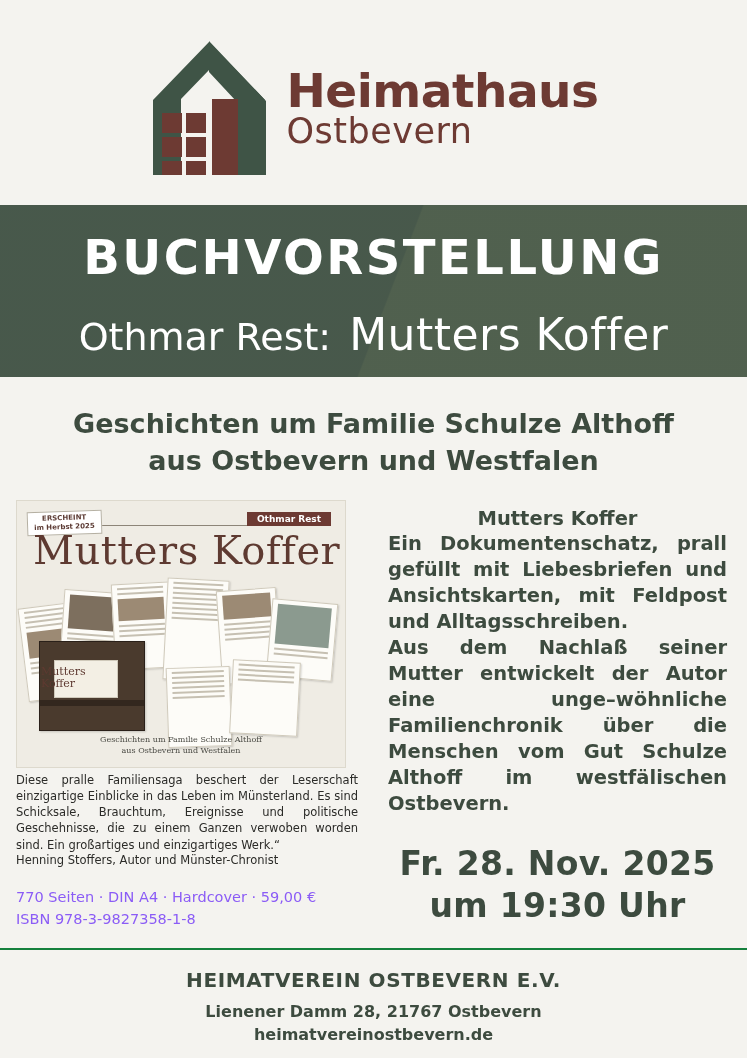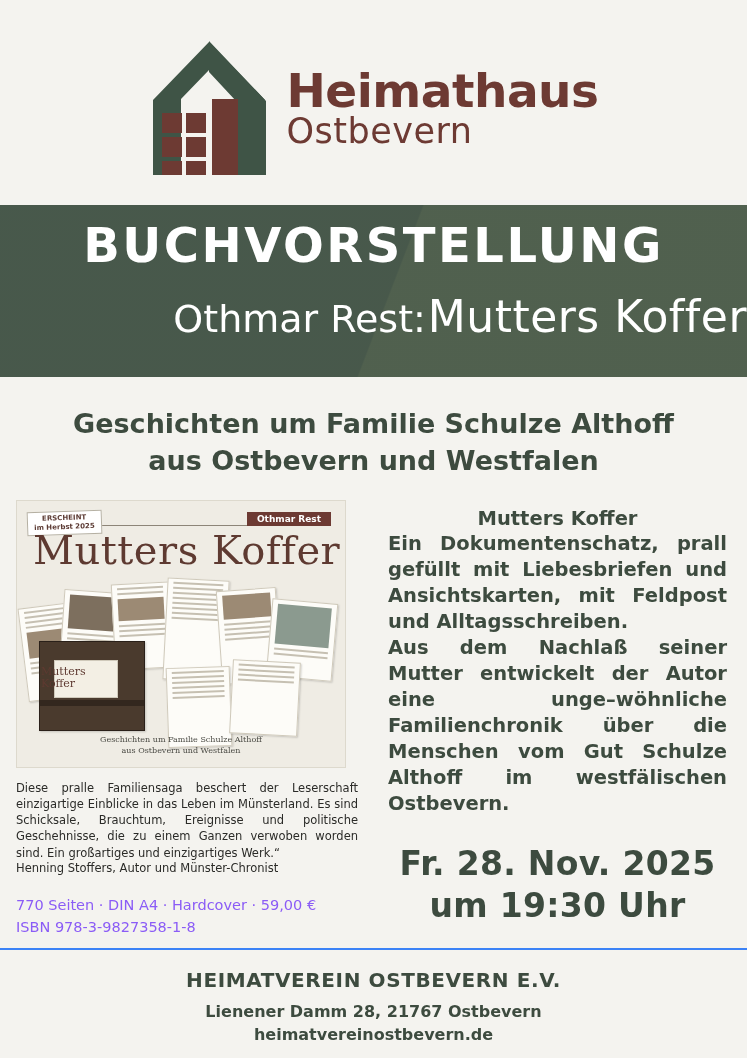--- a/index.html
+++ b/index.html
@@ -77,34 +77,34 @@
     top: 0;
     left: 0;
     width: 100%;
     height: 100%;
     background: linear-gradient(111deg, #46574a 0%, #46574a 52%, #53634f 52.2%, #53634f 100%);
     opacity: 0.65;
   }
   .banner-inner {
     position: relative;
     z-index: 2;
-    padding-top: 12px;
+    padding-top: 24px;
   }
   .banner-line1 {
     font-size: 48px;
     font-weight: bold;
     letter-spacing: 2.5px;
   }
   .banner-line2 {
-    margin-top: 18px;
+    margin-top: 24px;
     font-size: 40px;
     display: flex;
     align-items: baseline;
-    justify-content: flex-end;
-    gap: 2px;
+    justify-content: center;
+    gap: 18px;
   }
   .banner-author {
     font-weight: normal;
     font-size: 38px;
   }
   .banner-booktitle {
     font-size: 44px;
     letter-spacing: 0.5px;
   }
 
@@ -215,21 +215,21 @@
     font-family: "DejaVu Serif", "Liberation Serif", serif;
     font-size: 8px;
     color: #4a4a44;
     line-height: 1.4;
   }
 
   .quote {
     font-size: 11.5px;
     line-height: 1.42;
     color: #2b2b28;
-    margin-top: 12px;
+    margin-top: 4px;
     text-align: justify;
     padding-right: 8px;
   }
   .quote-src {
     font-size: 11.5px;
     color: #2b2b28;
     margin-top: 0px;
   }
   .specs {
     margin-top: 20px;
@@ -260,21 +260,21 @@
   }
 
   
   .footer {
     position: absolute;
     left: 0;
     bottom: 0;
     width: 100%;
     height: 110px;
     background: #f4f3ef;
-    border-top: 2px solid #3b82f6;
+    border-top: 2px solid #15803d;
     text-align: center;
     box-sizing: border-box;
     padding-top: 18px;
   }
   .footer-org {
     font-size: 20px;
     font-weight: bold;
     color: #3d4b3f;
     letter-spacing: 0.6px;
   }

